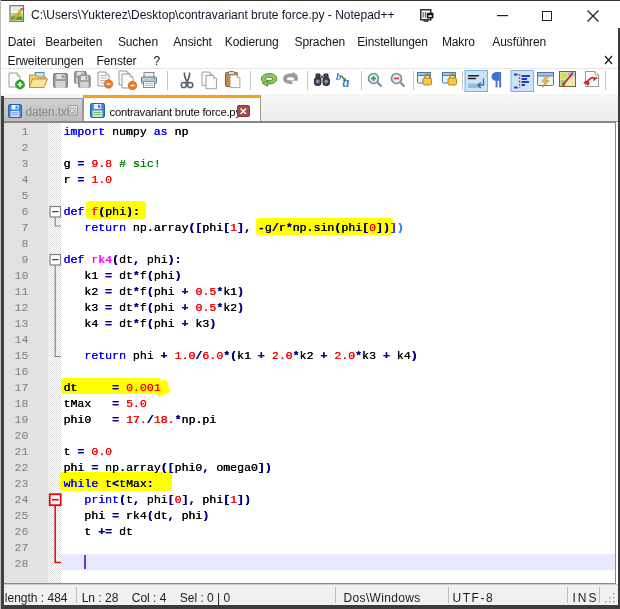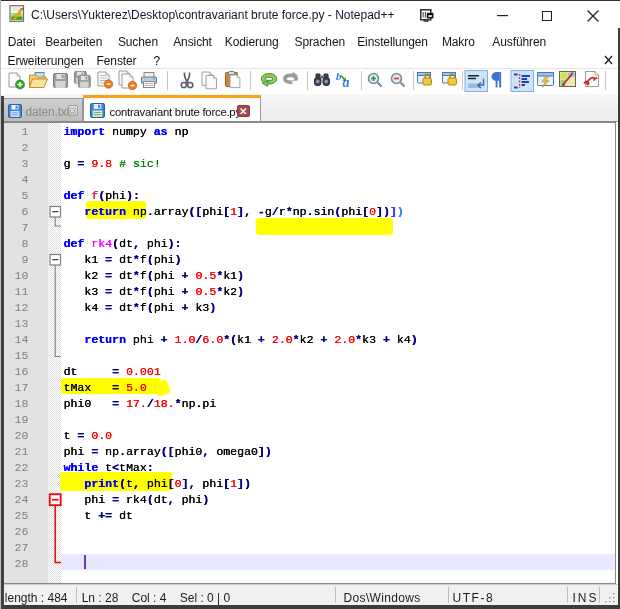--- a/index.html
+++ b/index.html
@@ -2,21 +2,21 @@
 <html><head><meta charset="utf-8">
 <style>
 *{margin:0;padding:0;box-sizing:border-box}
 html,body{width:620px;height:609px;overflow:hidden}
 body{position:relative;background:#fff;font-family:"Liberation Sans",sans-serif;-webkit-font-smoothing:antialiased}
 .abs{position:absolute}
 .mi{position:absolute;font-size:12px;line-height:12px;color:#151515;letter-spacing:-0.1px}
 
 .code{position:absolute;left:63.4px;top:124px;font-family:"Liberation Mono",monospace;font-size:11.57px;line-height:16px;color:#000;text-shadow:0.3px 0 0 currentColor}
 .code div{height:16px;white-space:pre}
-.k{color:#0000ff;font-weight:bold}
+.k{color:#0000ff;font-weight:normal}
 .o{color:#000080;font-weight:bold;font-style:normal}
 .n{color:#ff0000}
 .c{color:#008000}
 .f{color:#ff00ff}
 .b1{color:#4343dd;font-weight:bold}
 .b2{color:#2f86ff;font-weight:bold}
 .lnum{position:absolute;left:4px;top:124px;width:24.5px;text-align:right;font-family:"Liberation Mono",monospace;font-size:11.57px;line-height:16px;color:#808080}
 .yl{position:absolute;background:#ffff00;border-radius:3px}
 .st{position:absolute;font-size:12px;line-height:12px;color:#1c1c1c;top:592px}
 .sep{position:absolute;width:1px;background:#c6c6c6;top:71px;height:19px}
@@ -308,20 +308,21 @@
 <div class="yl" style="left:61px;top:377.5px;width:100px;height:16.5px"></div>
 <div class="yl" style="left:155px;top:381px;width:14px;height:14px;transform:rotate(-18deg)"></div>
 <div class="yl" style="left:59.5px;top:471.5px;width:112px;height:19px"></div>
 
 <div class="lnum">1<br>2<br>3<br>4<br>5<br>6<br>7<br>8<br>9<br>10<br>11<br>12<br>13<br>14<br>15<br>16<br>17<br>18<br>19<br>20<br>21<br>22<br>23<br>24<br>25<br>26<br>27<br>28</div>
 
 <div class="code">
 <div><b class="k">import</b> numpy <b class="k">as</b> np</div>
 <div></div>
 <div>g <b class="o">=</b> <span class="n">9.8</span> <span class="c"># sic!</span></div>
+<div>r <b class="o">=</b> <span class="n">1.0</span></div>
 <div></div>
 <div><b class="k">def</b> <span style="color:#e9155f">f</span><b class="o">(</b>phi<b class="o">):</b></div>
 <div>   <b class="k">return</b> np<b class="o">.</b>array<b class="o">([</b>phi<b class="o">[</b><span class="n">1</span><b class="o">],</b> <b class="o">-</b>g<b class="o">/</b>r<b class="o">*</b>np<b class="o">.</b>sin<b class="o">(</b>phi<b class="o">[</b><span class="n">0</span><b class="o">])</b><span class="b1">]</span><span class="b2">)</span></div>
 <div></div>
 <div><b class="k">def</b> <span class="f">rk4</span><b class="o">(</b>dt<b class="o">,</b> phi<b class="o">):</b></div>
 <div>   k1 <b class="o">=</b> dt<b class="o">*</b>f<b class="o">(</b>phi<b class="o">)</b></div>
 <div>   k2 <b class="o">=</b> dt<b class="o">*</b>f<b class="o">(</b>phi <b class="o">+</b> <span class="n">0.5</span><b class="o">*</b>k1<b class="o">)</b></div>
 <div>   k3 <b class="o">=</b> dt<b class="o">*</b>f<b class="o">(</b>phi <b class="o">+</b> <span class="n">0.5</span><b class="o">*</b>k2<b class="o">)</b></div>
 <div>   k4 <b class="o">=</b> dt<b class="o">*</b>f<b class="o">(</b>phi <b class="o">+</b> k3<b class="o">)</b></div>
 <div></div>

